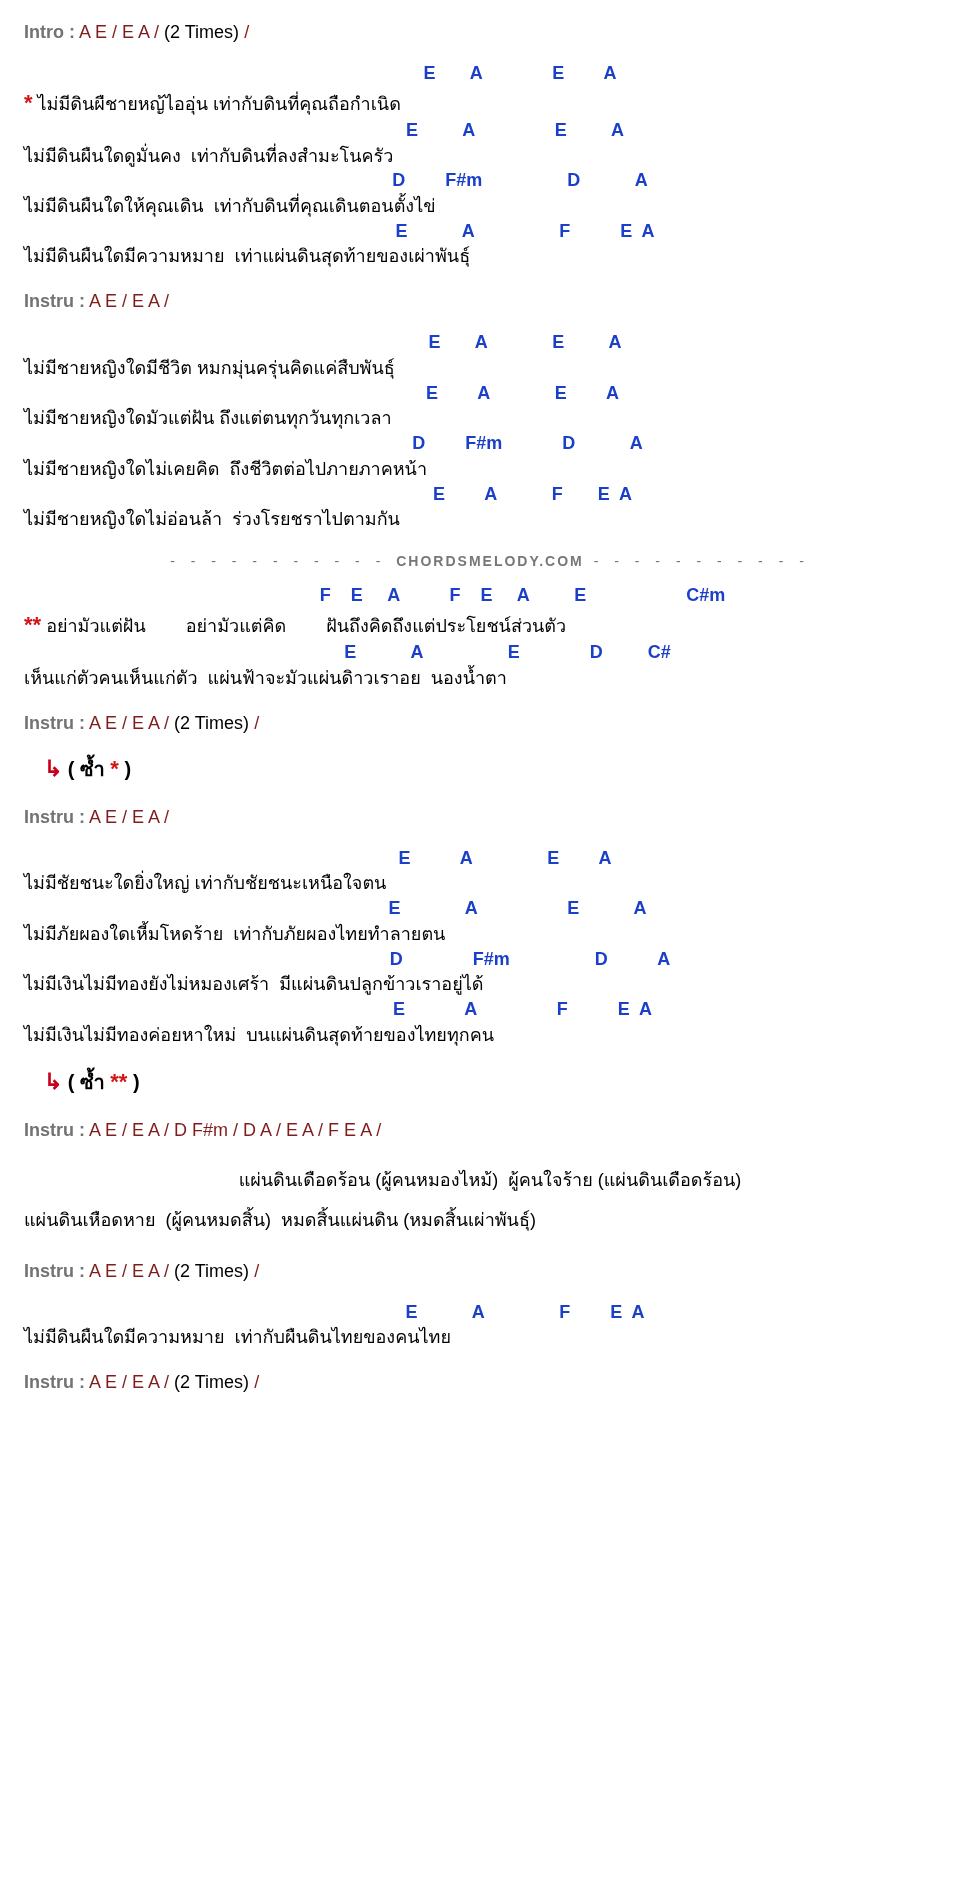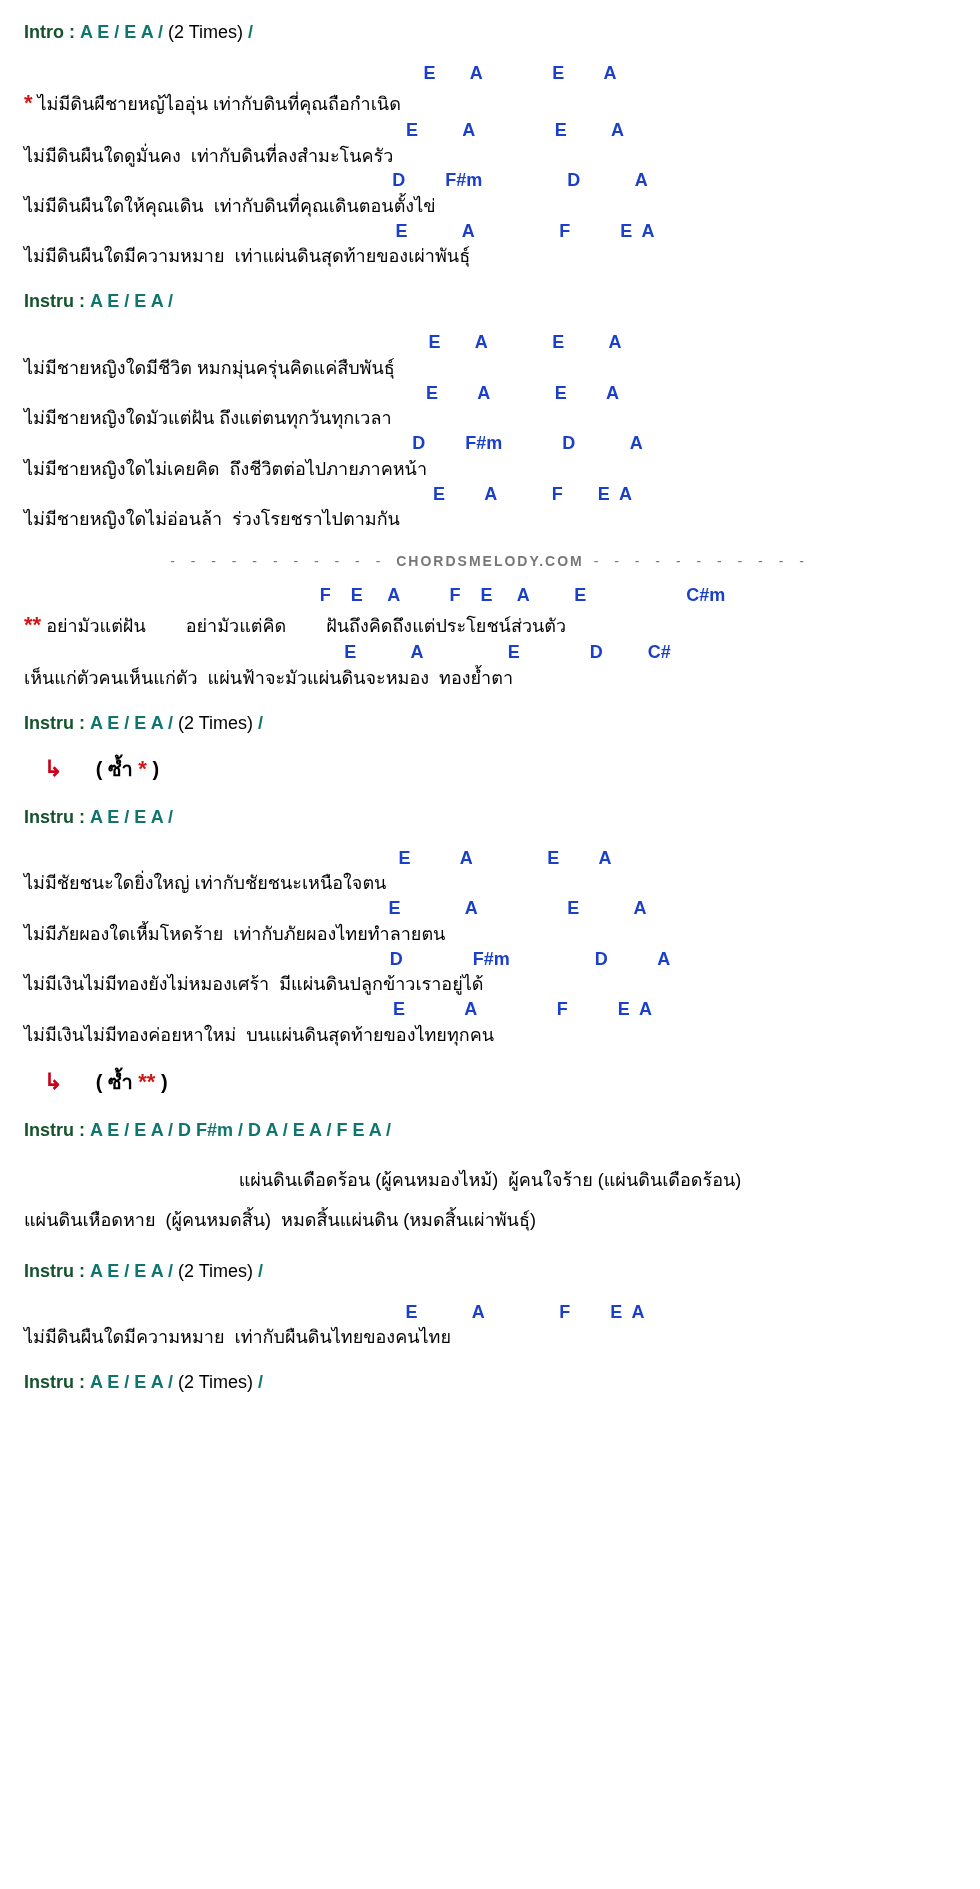--- a/index.html
+++ b/index.html
@@ -11,25 +11,25 @@
     color: #000;
     background: #fff;
     line-height: 1.4;
     position: relative;
   }
   .section {
     margin-bottom: 18px;
   }
   .label {
     font-weight: bold;
-    color: #14532d;
+    color: #737373;
   }
   .chord {
-    color: #0f766e;
-    font-weight: bold;
+    color: #7f1d1d;
+    font-weight: normal;
   }
   .times {
     color: #000000;
     font-weight: normal;
   }
   .star {
     color: #d41515;
     font-weight: bold;
     font-size: 22px;
   }
@@ -69,21 +69,20 @@
   }
   .repeat-arrow {
     color: #c9001a;
     font-weight: bold;
     font-size: 22px;
     padding-left: 20px;
   }
   .repeat-paren {
     font-weight: bold;
     font-size: 20px;
-    margin-left: 28px;
   }
   .watermark {
     position: absolute;
     right: 80px;
     top: 1580px;
     width: 260px;
     height: 260px;
     pointer-events: none;
     opacity: 0.35;
   }
@@ -158,21 +157,21 @@
 <div class="divider">
   <span>- - - - - - - - - - -</span>
   <span class="site">CHORDSMELODY.COM</span>
   <span>- - - - - - - - - - -</span>
 </div>
 
 <div class="lyric-block">
   <div class="chord-row">             F    E     A          F    E     A         E                    C#m</div>
   <div class="lyric-row"><span class="star">**</span><span> อย่ามัวแต่ฝัน        อย่ามัวแต่คิด        ฝันถึงคิดถึงแต่ประโยชน์ส่วนตัว</span></div>
   <div class="chord-row">       E           A                 E              D         C#</div>
-  <div class="lyric-row">เห็นแก่ตัวคนเห็นแก่ตัว  แผ่นฟ้าจะมัวแผ่นดินจะหมอง  ทองย้ำตา</div>
+  <div class="lyric-row">เห็นแก่ตัวคนเห็นแก่ตัว  แผ่นฟ้าจะมัวแผ่นดิาวเราอย  นองน้ำตา</div>
 </div>
 
 <div class="section">
   <span class="label">Instru :</span>
   <span class="chord">A  E  /  E  A  /</span>
   <span class="times">(2 Times)</span>
   <span class="chord">/</span>
 </div>
 
 <div class="repeat-line">

